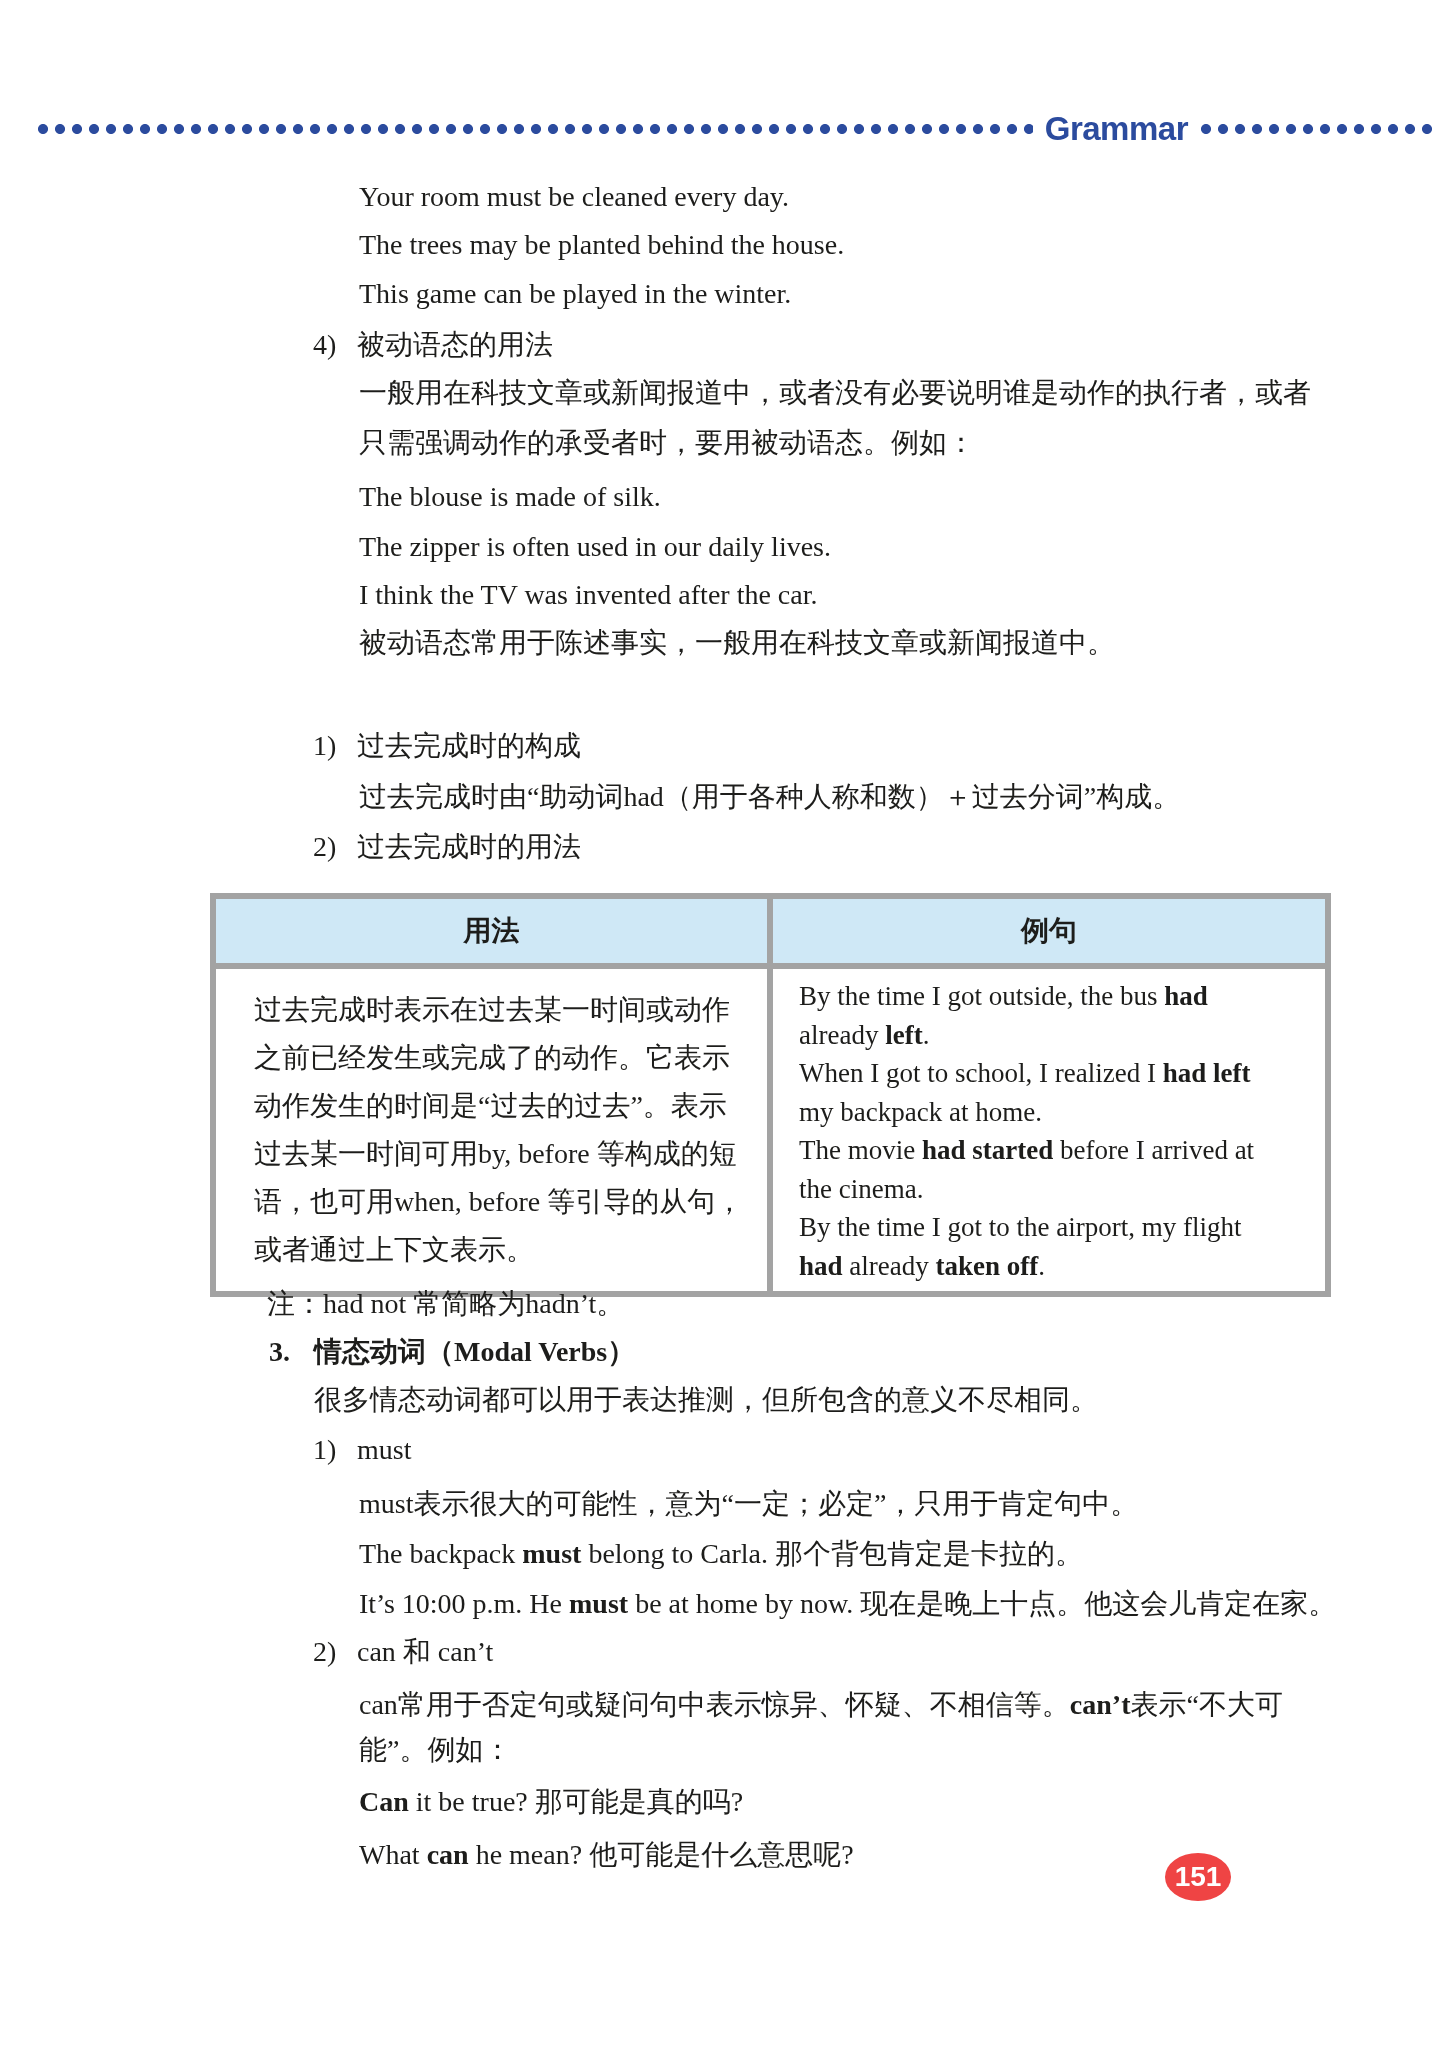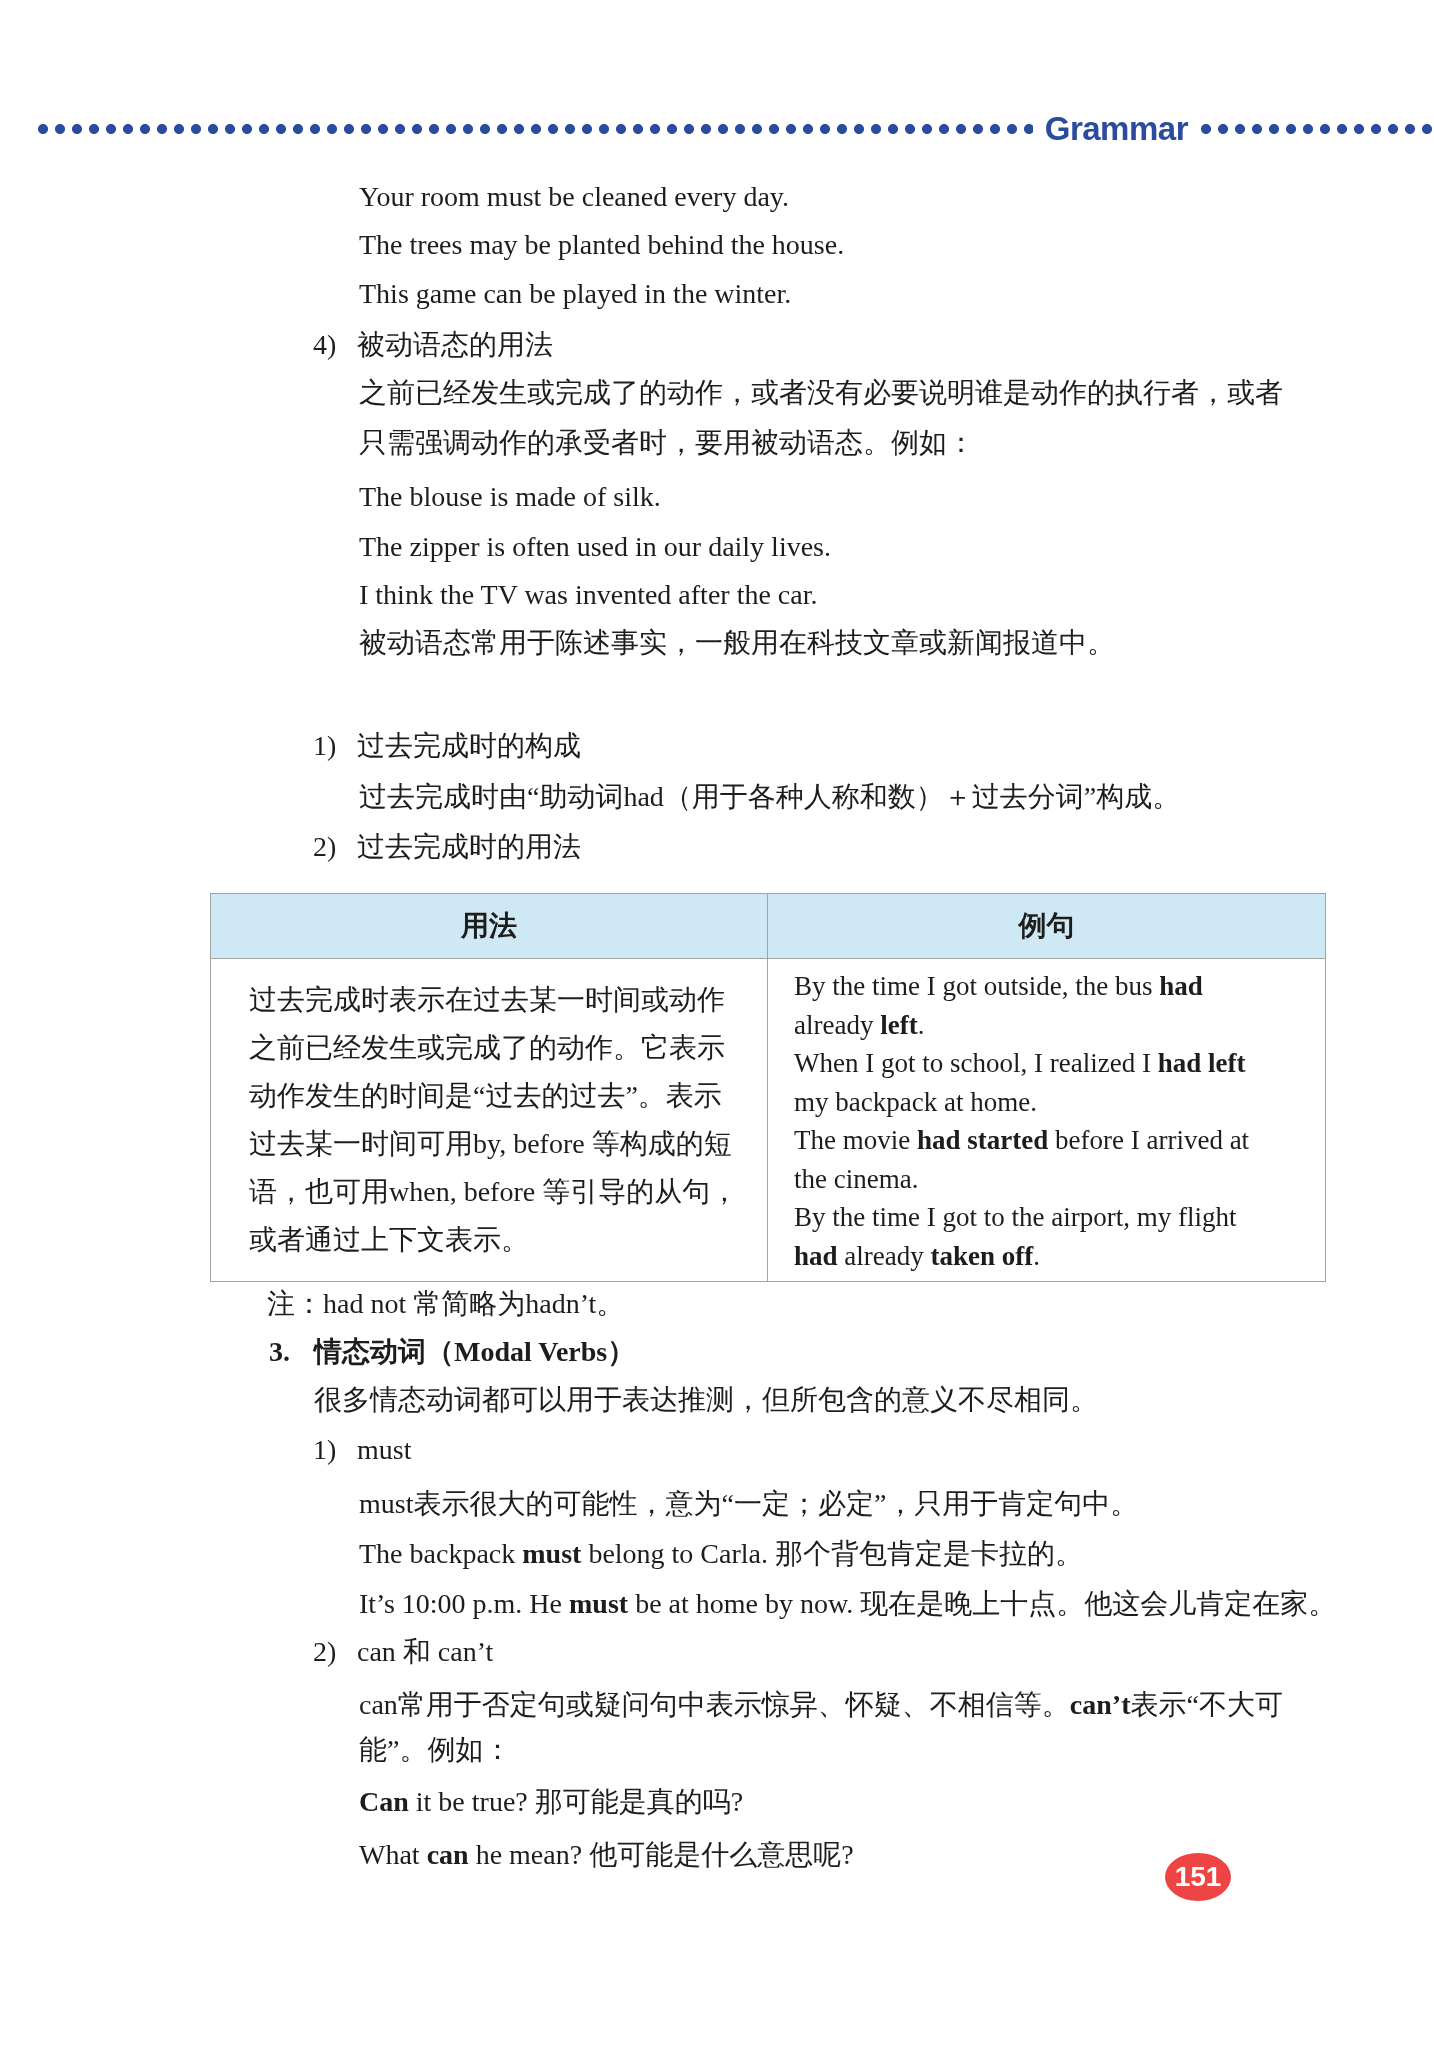--- a/index.html
+++ b/index.html
@@ -25,21 +25,21 @@
   .ln { position:absolute; white-space:nowrap; font-size:28px; line-height:46px; }
   .num { display:inline-block; width:44px; }
   .h2num { display:inline-block; width:57px; }
   .h3num { display:inline-block; width:45px; }
   .bold { font-weight:700; }
   b { font-weight:700; }
 
   
   .ppt-table { position:absolute; left:181px; top:893px; width:1115px;
     border-collapse:collapse; table-layout:fixed; }
-  .ppt-table th, .ppt-table td { border:1px solid #a3a3a3; }
+  .ppt-table th, .ppt-table td { border:6px solid #a3a3a3; }
   .ppt-table th { height:62px; background:#cfe8f6; font-size:28px; font-weight:700;
     text-align:center; }
   .ppt-table .col-usage { width:557px; }
   .ppt-table .col-ex { width:558px; }
   .ppt-table tbody tr { height:316px; }
   .usage-cell { vertical-align:middle; padding:8px 0 8px 38px; }
   .usage-cell div { margin:0; font-size:28px; line-height:48px; white-space:nowrap; }
   .examples-cell { vertical-align:top; padding:8px 0 6px 26px; }
   .examples-cell div { margin:0; font-size:27px; line-height:38.5px; white-space:nowrap; }
 
@@ -58,21 +58,21 @@
     <div class="dots dots-left"></div>
     <div class="grammar-title">Grammar</div>
     <div class="dots dots-right"></div>
   </div>
 
   <div class="ln" style="left:330px;top:174px">Your room must be cleaned every day.</div>
   <div class="ln" style="left:330px;top:222px">The trees may be planted behind the house.</div>
   <div class="ln" style="left:330px;top:271px">This game can be played in the winter.</div>
 
   <div class="ln" style="left:284px;top:322px"><span class="num">4)</span><span>被动语态的用法</span></div>
-  <div class="ln" style="left:330px;top:370px">之前已经发生或完成了的动作，或者没有必要说明谁是动作的执行者，或者</div>
+  <div class="ln" style="left:330px;top:370px">一般用在科技文章或新闻报道中，或者没有必要说明谁是动作的执行者，或者</div>
   <div class="ln" style="left:330px;top:420px">只需强调动作的承受者时，要用被动语态。例如：</div>
   <div class="ln" style="left:330px;top:474px">The blouse is made of silk.</div>
   <div class="ln" style="left:330px;top:524px">The zipper is often used in our daily lives.</div>
   <div class="ln" style="left:330px;top:572px">I think the TV was invented after the car.</div>
   <div class="ln" style="left:330px;top:620px">被动语态常用于陈述事实，一般用在科技文章或新闻报道中。</div>
 
   <div class="ln" style="left:284px;top:723px"><span class="num">1)</span><span>过去完成时的构成</span></div>
   <div class="ln" style="left:330px;top:774px">过去完成时由“助动词had（用于各种人称和数）＋过去分词”构成。</div>
   <div class="ln" style="left:284px;top:824px"><span class="num">2)</span><span>过去完成时的用法</span></div>
 

